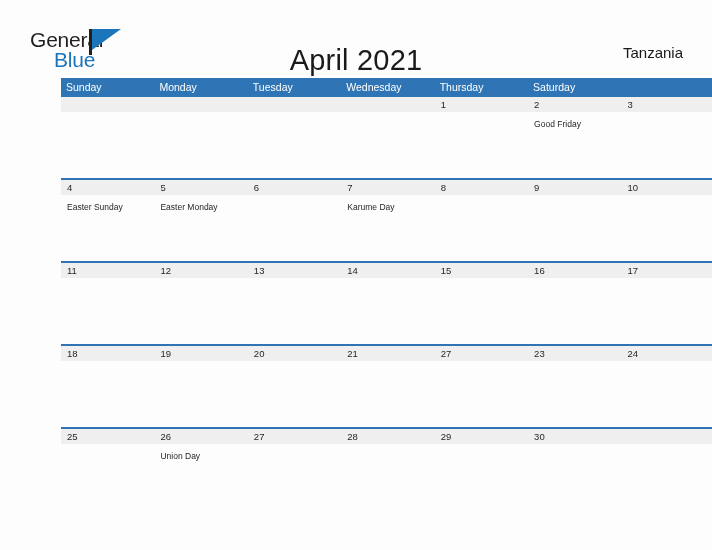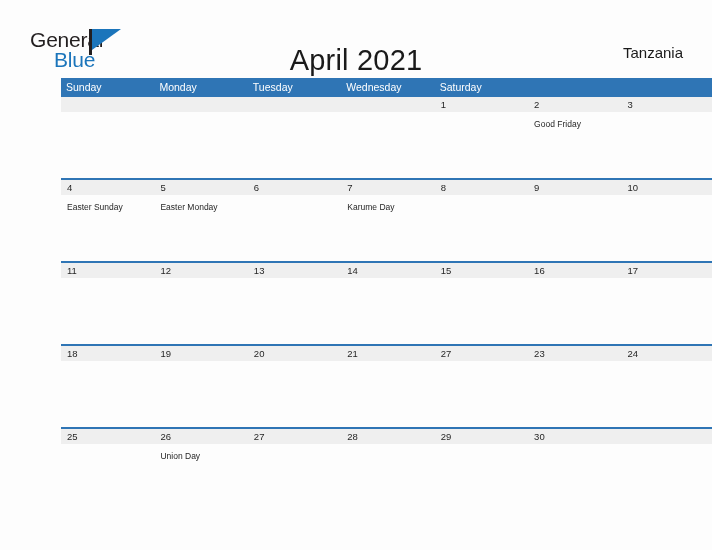--- a/index.html
+++ b/index.html
@@ -178,20 +178,21 @@
 
     <div class="locale">Tanzania</div>
   </div>
 
   <div class="calendar">
     <div class="cal-head" id="cal-head">
         <div class="hcell">Sunday</div>
         <div class="hcell">Monday</div>
         <div class="hcell">Tuesday</div>
         <div class="hcell">Wednesday</div>
+        <div class="hcell">Thursday</div>
         <div class="hcell">Saturday</div>
       </div>
     <div id="cal-weeks">
         <div class="week">
           <div class="week-dates">
             <div class="dcell"></div>
             <div class="dcell"></div>
             <div class="dcell"></div>
             <div class="dcell"></div>
             <div class="dcell">1</div>

